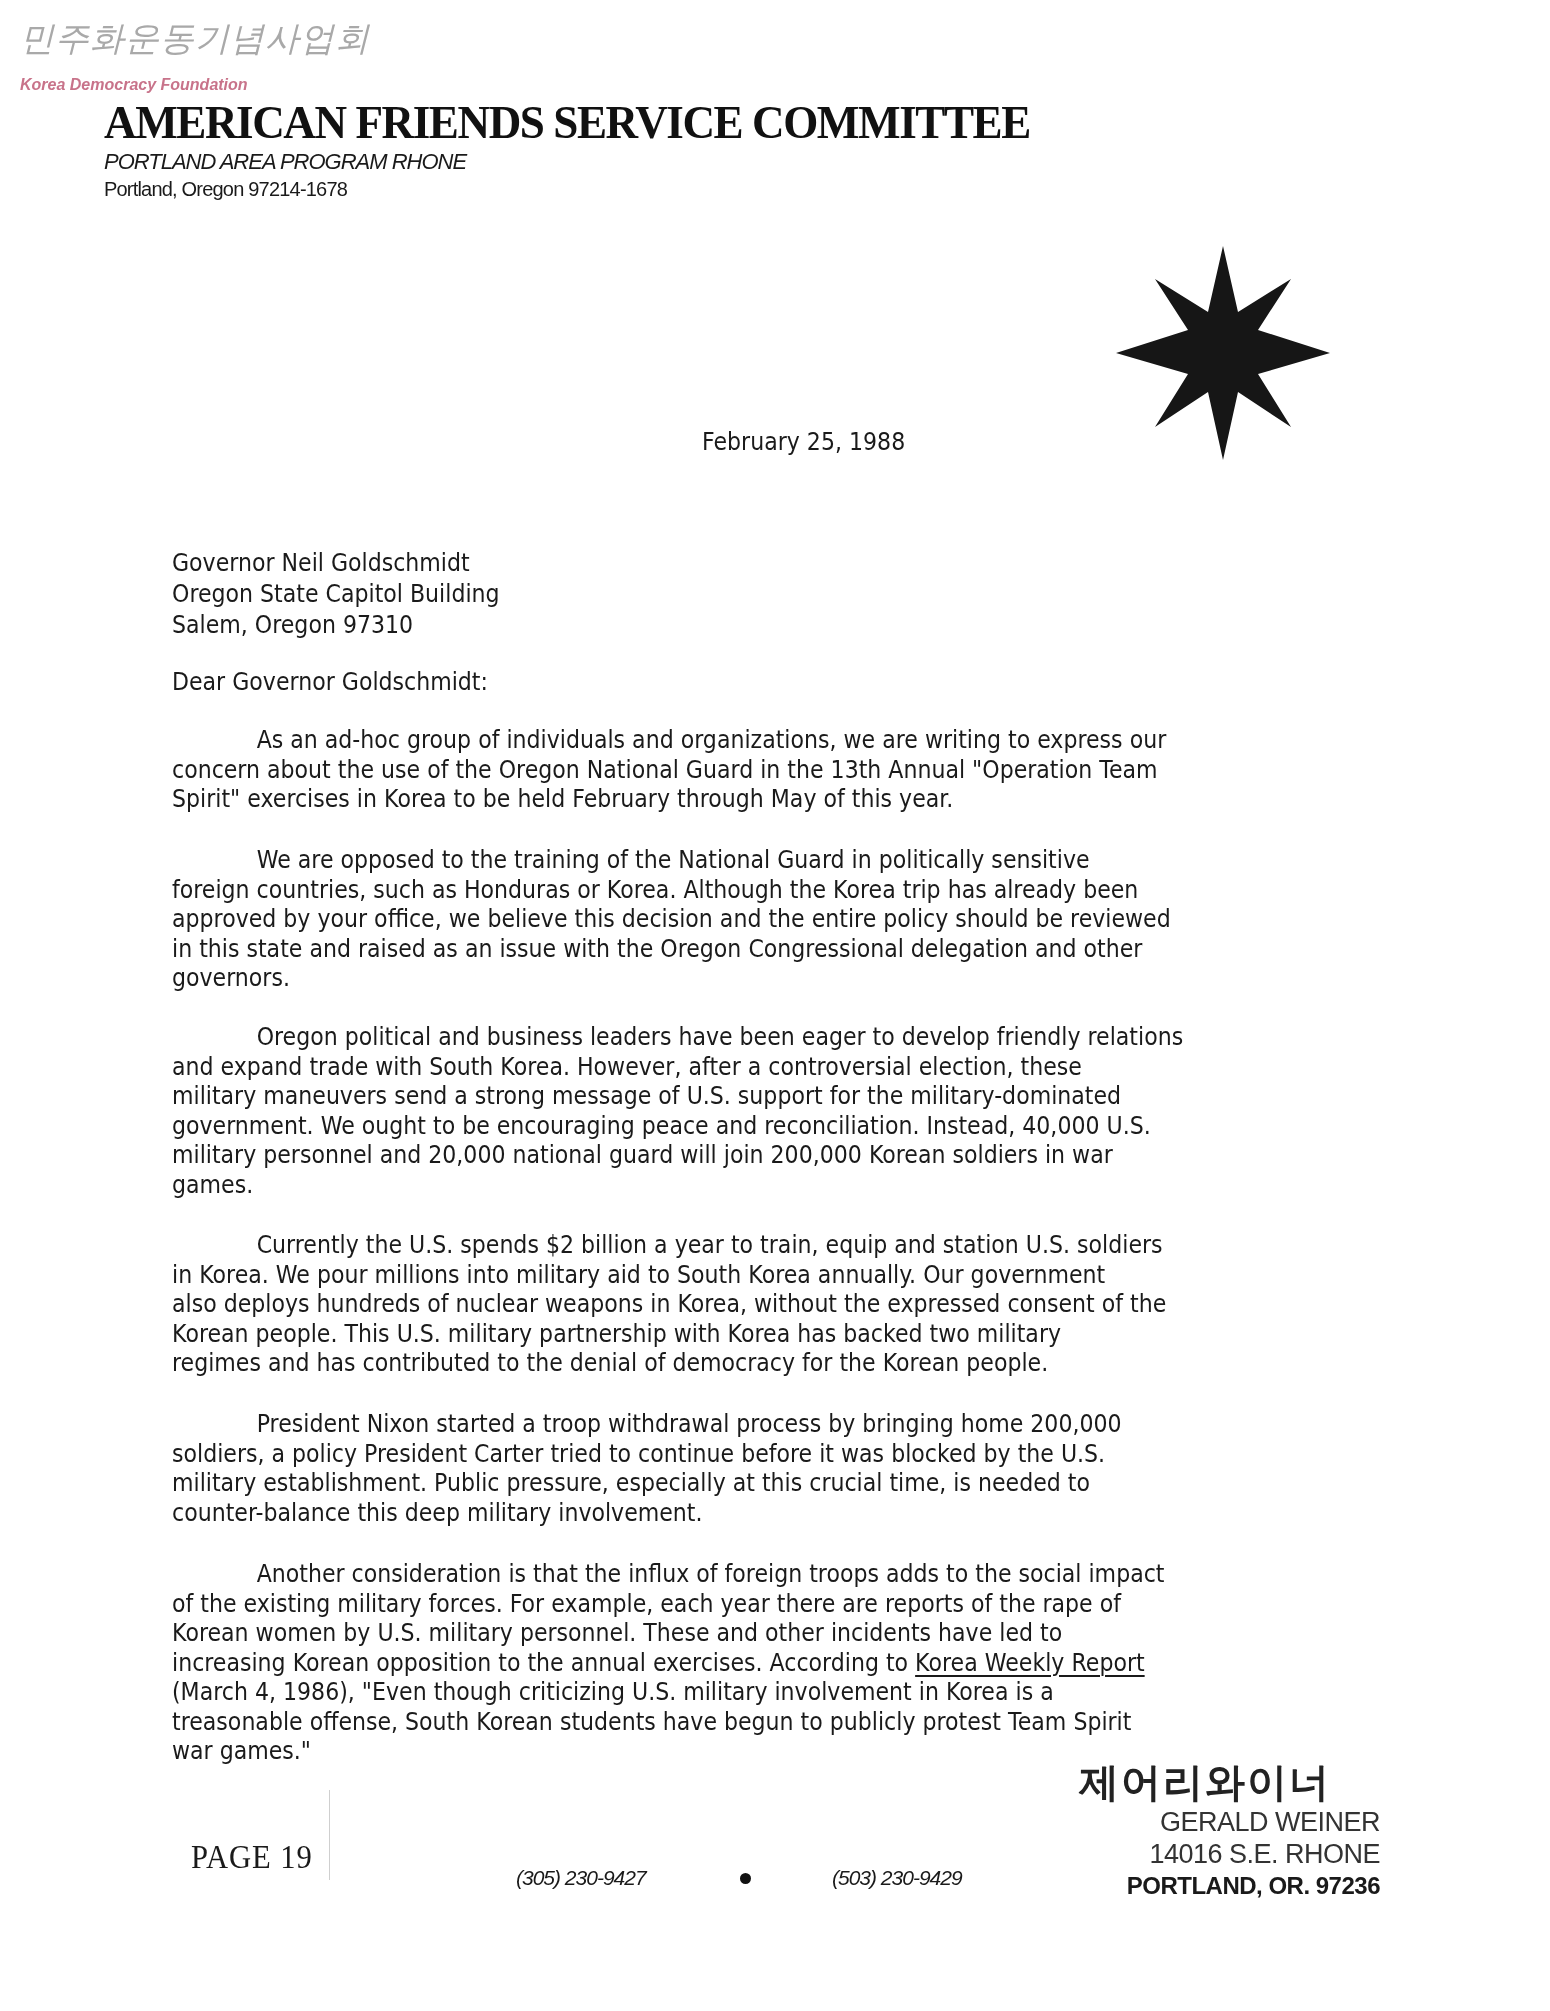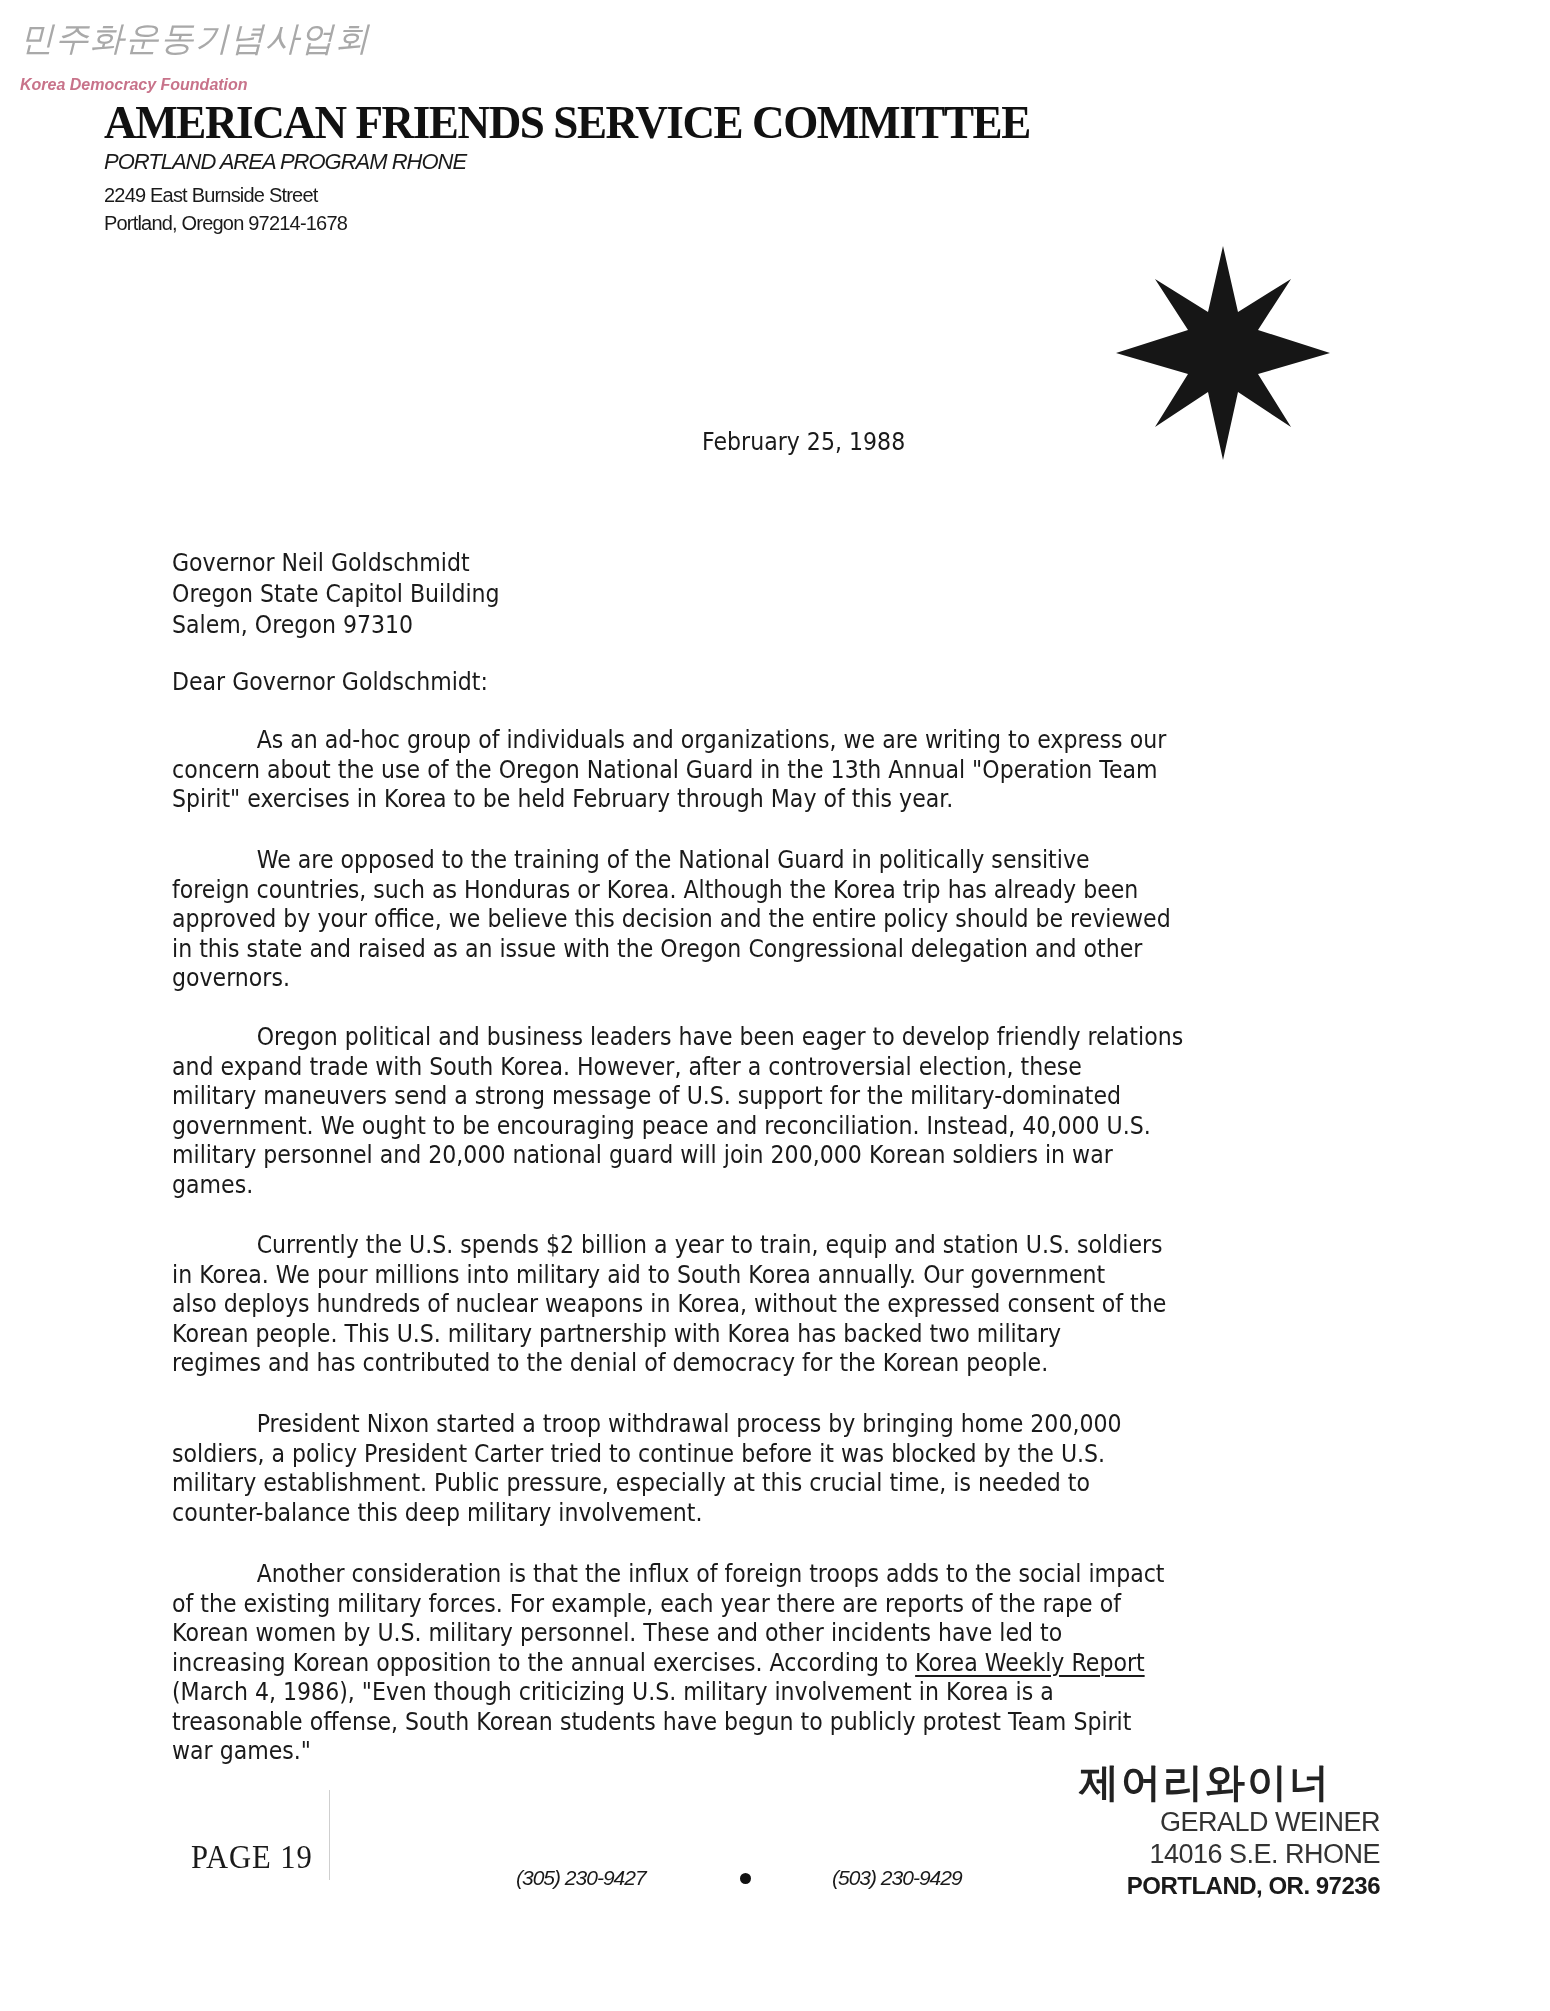--- a/index.html
+++ b/index.html
@@ -76,21 +76,20 @@
 <body>
 
 <div class="watermark">
   <div class="wm-korean">민주화운동기념사업회</div>
   <div class="wm-english">Korea Democracy Foundation</div>
 </div>
 
 <div class="letterhead">
   <div class="org-name">AMERICAN FRIENDS SERVICE COMMITTEE</div>
   <div class="region">PORTLAND AREA PROGRAM RHONE</div>
-  <div class="addr first">2249 East Burnside Street</div>
   <div class="addr">Portland, Oregon 97214-1678</div>
 </div>
 
 <svg class="star" viewBox="0 0 214 214">
   <polygon fill="#161616" points="
     107,0 122,66
     175,33 142,84
     214,107 142,128
     175,181 122,146
     107,214 92,146

